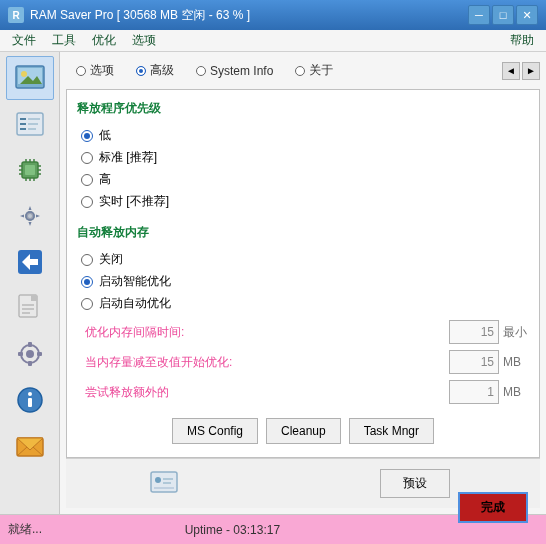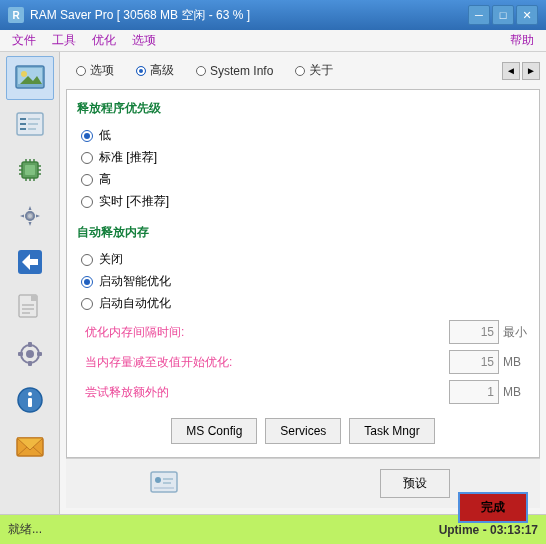--- a/index.html
+++ b/index.html
@@ -55,21 +55,21 @@
       border-bottom: 1px solid #d0d0d0;
       height: 22px;
       display: flex;
       align-items: center;
       padding: 0 4px;
     }
     .menu-item {
       padding: 2px 8px;
       cursor: pointer;
       font-size: 12px;
-      color: #a21caf;
+      color: #14532d;
     }
     .menu-help {
       margin-left: auto;
       padding: 2px 8px;
       cursor: pointer;
       font-size: 12px;
     }
     
     .main-layout {
       display: flex;
@@ -272,30 +272,30 @@
     .bottom-btn.primary {
       background: #b91c1c;
       border: 2px solid #5090e0;
       color: #000;
       font-weight: bold;
       margin-top: 48px;
     }
     
     .status-bar {
       height: 30px;
-      background: #bef264;
+      background: #f9a8d4;
       border-top: 1px solid #c8c8c8;
       display: flex;
       align-items: center;
       padding: 0 8px;
       font-size: 12px;
       color: #333;
     }
     .status-left { flex: 1; }
-    .status-center { flex: 2; text-align: right; font-weight: bold; }
+    .status-center { flex: 2; text-align: left; }
     
     .icon-svg { width: 32px; height: 32px; }
   </style>
 </head>
 <body>
 
 <div class="title-bar">
   <div class="title-bar-icon">R</div>
   <span class="title-bar-text">RAM Saver Pro [ 30568 MB 空闲 - 63 % ]</span>
   <div class="title-bar-controls">
@@ -493,21 +493,21 @@
         </div>
         <div class="form-row">
           <span class="form-label">尝试释放额外的</span>
           <input class="form-input" type="text" value="1" readonly="" style="color: rgb(136, 136, 136); background: rgb(248, 248, 248);">
           <span class="form-unit">MB</span>
         </div>
       </div>
 
       <div class="action-buttons">
         <button class="action-btn">MS Config</button>
-        <button class="action-btn">Services</button>
+        <button class="action-btn">Cleanup</button>
         <button class="action-btn">Task Mngr</button>
       </div>
     </div>
 
     <div class="bottom-area">
       <div class="bottom-icon">
         <svg width="32" height="32" viewBox="0 0 32 32">
           <rect x="3" y="6" width="26" height="20" rx="2" fill="#e0e8f0" stroke="#90b0c8" stroke-width="1.5"></rect>
           <circle cx="10" cy="14" r="3" fill="#70a0c0"></circle>
           <rect x="15" y="12" width="10" height="2" fill="#b0c8d8"></rect>

